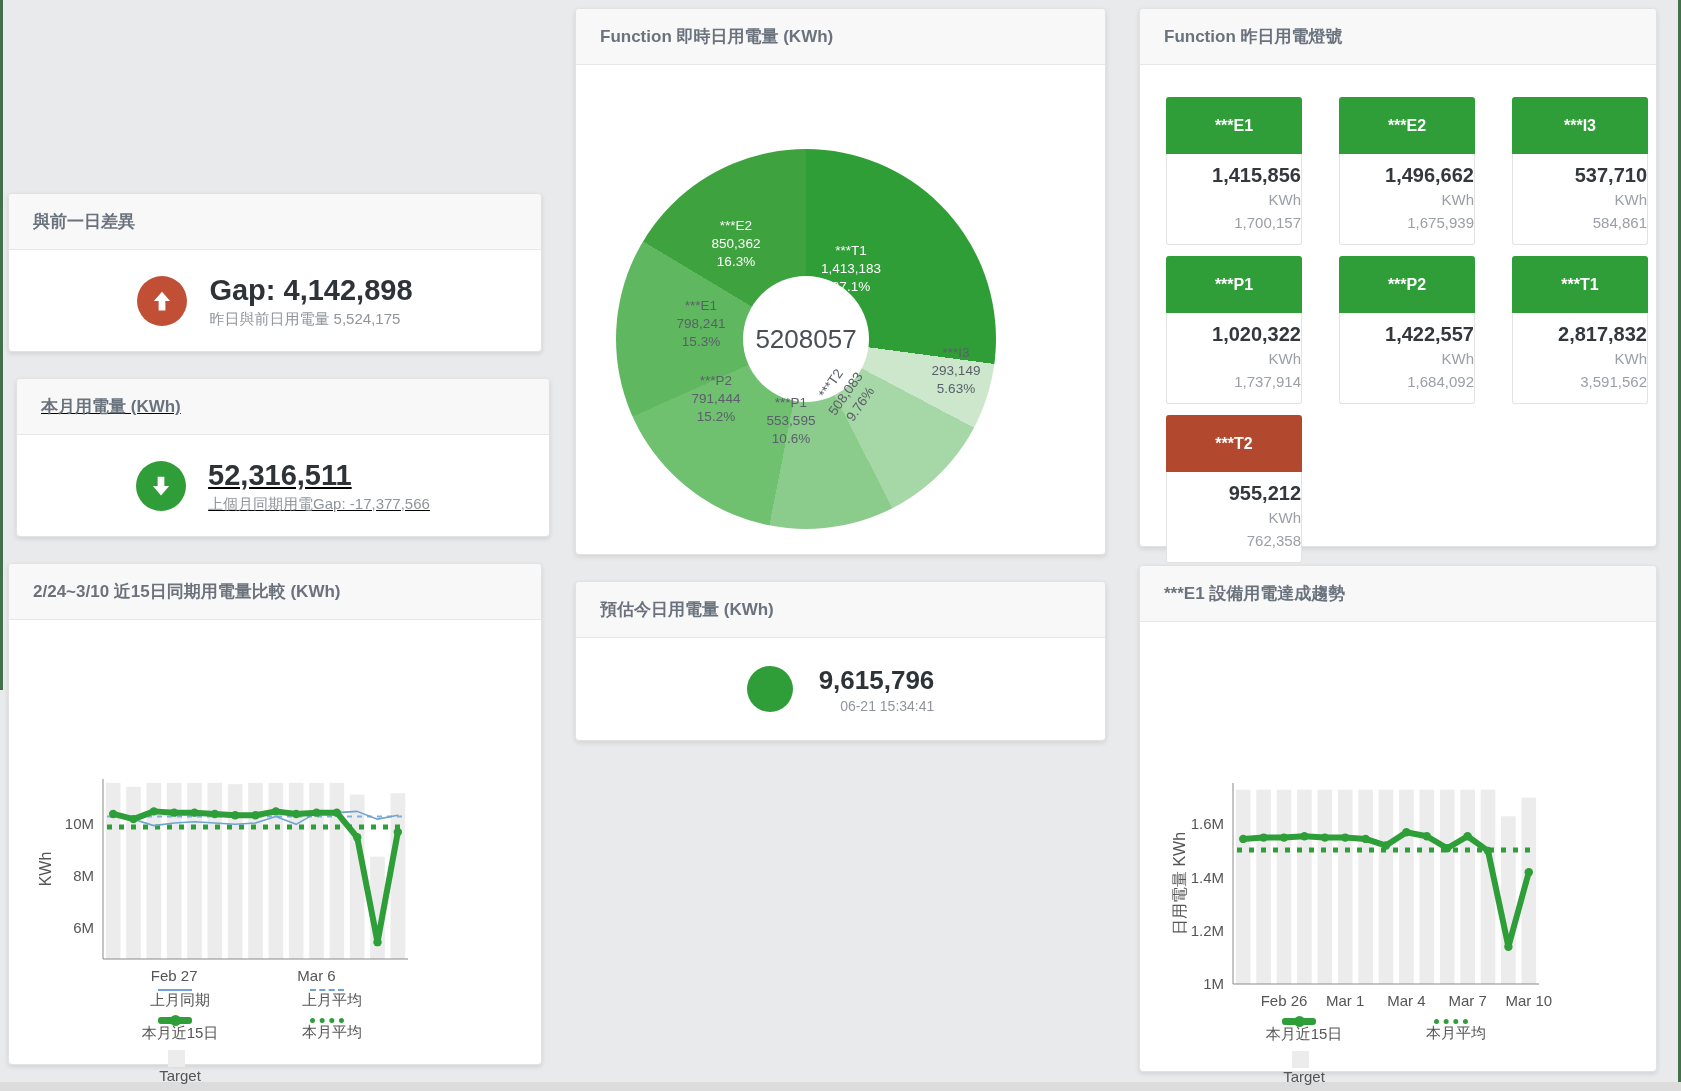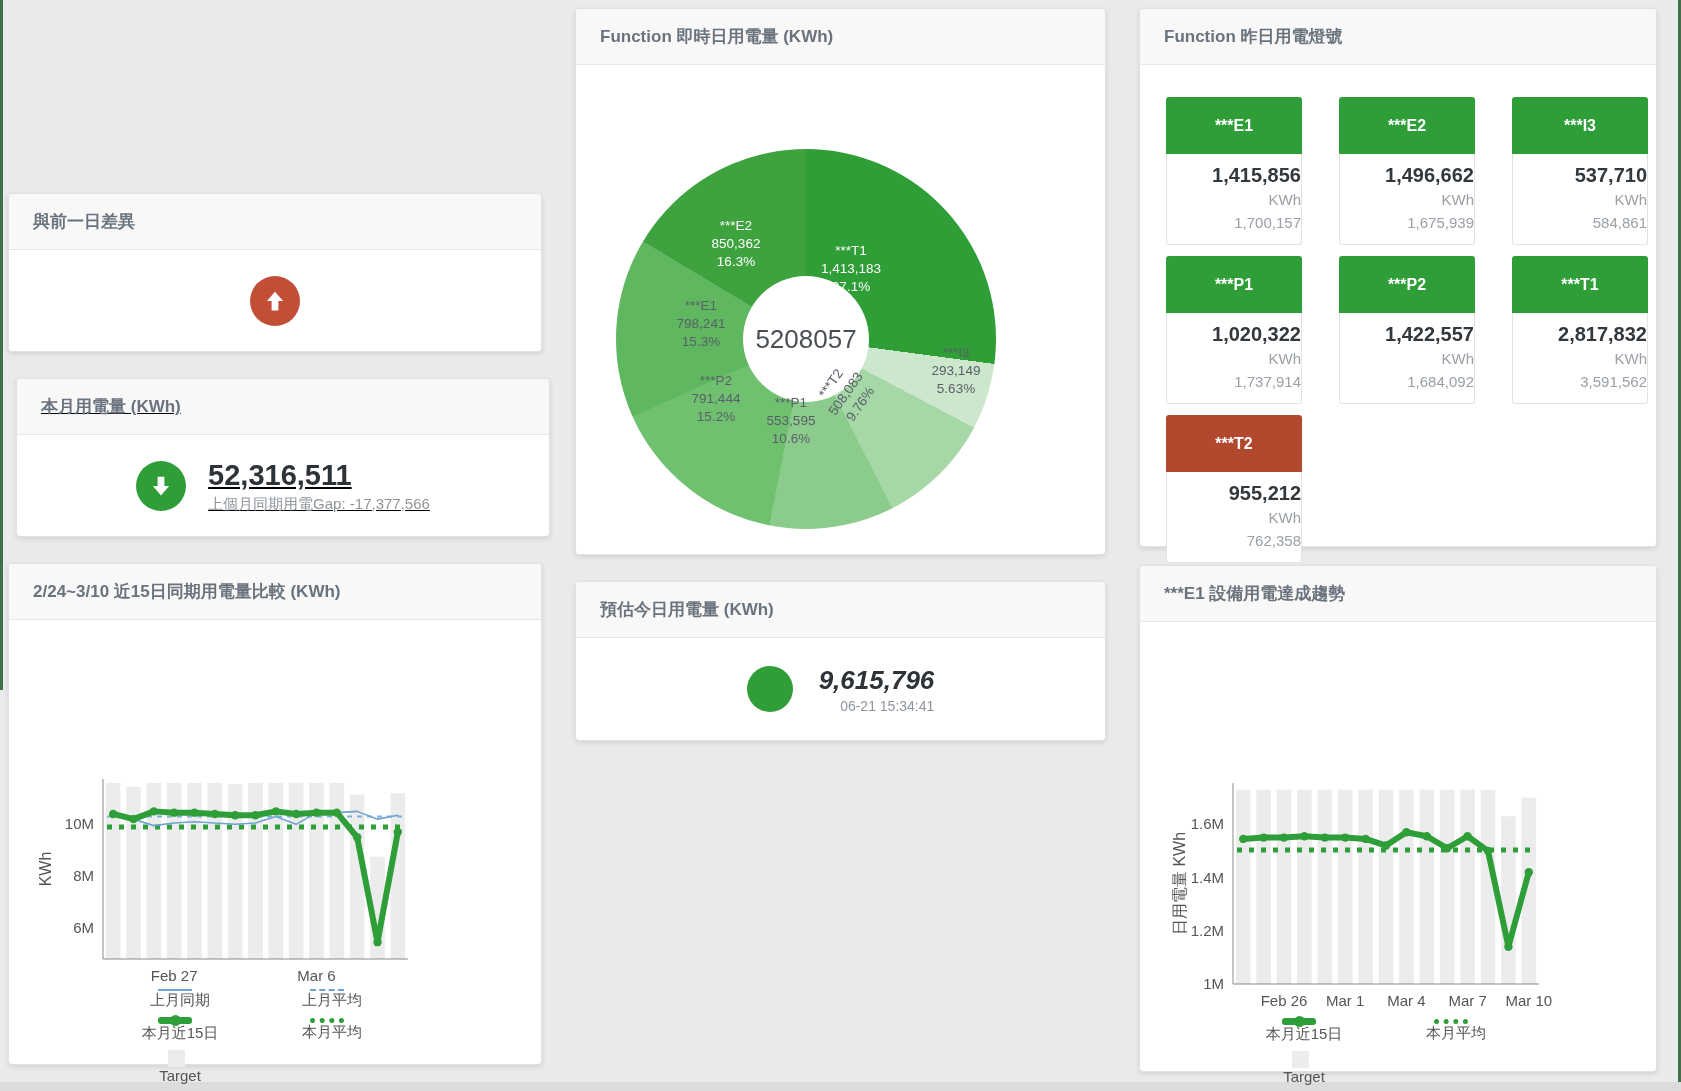--- a/index.html
+++ b/index.html
@@ -38,39 +38,43 @@
   .sw{margin-right:10px;flex:0 0 auto;}
   .sw-line-blue{width:34px;height:0;border-top:2px solid #6fa3d3;}
   .sw-dash-blue{width:34px;height:0;border-top:2px dashed #6fa3d3;}
   .sw-thick-green{width:34px;height:7px;background:#2e9e38;border-radius:3px;position:relative;}
   .sw-thick-green::after{content:"";position:absolute;left:12px;top:-2px;width:11px;height:11px;border-radius:50%;background:#2e9e38;}
   .sw-dot-green{width:34px;height:0;border-top:5px dotted #2e9e38;}
   .sw-box{width:17px;height:17px;background:#ececec;margin-right:12px;margin-left:5px;}
   
   .est-body{display:flex;align-items:center;justify-content:center;gap:26px;height:calc(100% - 56px);}
   .est-circle{width:46px;height:46px;border-radius:50%;flex:0 0 auto;}
-  .est-num{font-size:26px;font-weight:700;color:#2e3338;text-align:right;font-style:italic;}
+  .est-num{font-size:26px;font-weight:700;color:#2e3338;text-align:right;}
   .est-sub{font-size:14px;color:#8f959b;text-align:right;margin-top:2px;}
 </style>
 </head>
 <body>
 
 <div id="screen">
   <div class="edge" id="edge-left" style="left:0;top:0;width:3px;height:690px;"></div>
   <div class="edge" id="edge-right" style="left:1678px;top:0;width:3px;height:1091px;"></div>
   <div id="hscroll"></div>
 
 
   <div class="card" style="left:8px;top:193px;width:532px;height:157px;">
     <div class="card-head">與前一日差異</div>
     <div class="stat-body">
       <div class="stat-circle" id="circ-gap" style="background: rgb(193, 79, 53);">
         <svg viewBox="0 0 24 24">
             <path d="M12 4.5l6.5 7.5h-3.8v7.5h-5.4V12H5.5z"></path>
           </svg>
+      </div>
+      <div>
+        <div class="stat-num">Gap: 4,142,898</div>
+        <div class="stat-sub">昨日與前日用電量 5,524,175</div>
       </div>
     </div>
   </div>
 
   <div class="card" style="left:16px;top:378px;width:532px;height:157px;text-decoration:underline;">
     <div class="card-head">本月用電量 (KWh)</div>
     <div class="stat-body">
       <div class="stat-circle" id="circ-month" style="background: rgb(47, 158, 56);">
         <svg viewBox="0 0 24 24" style="transform:rotate(180deg)">
             <path d="M12 4.5l6.5 7.5h-3.8v7.5h-5.4V12H5.5z"></path>

